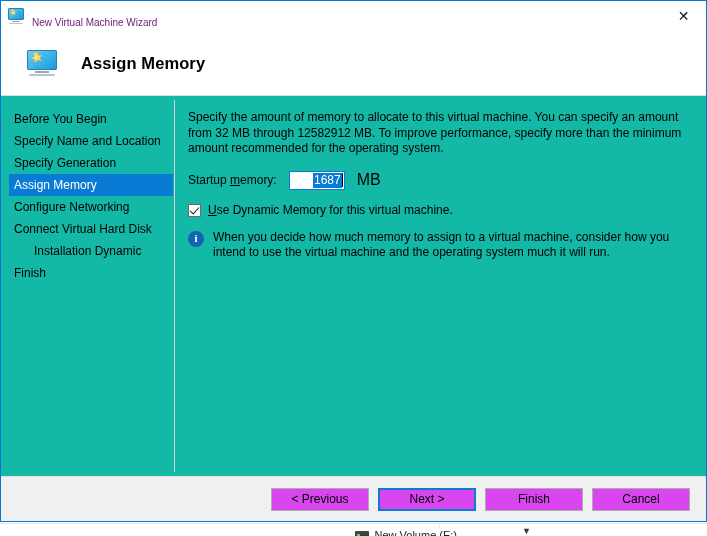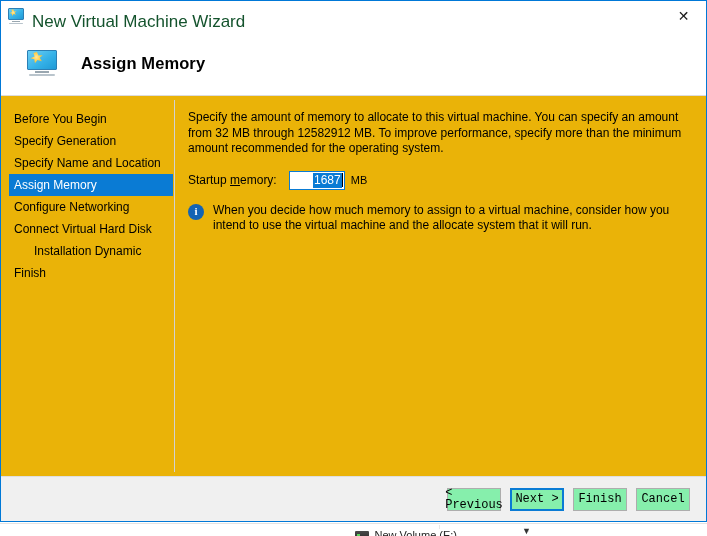--- a/index.html
+++ b/index.html
@@ -152,22 +152,22 @@
   .monitor .star {
     position: absolute;
     left: 10%;
     top: 8%;
     width: 46%;
     height: 46%;
     background: radial-gradient(circle at 45% 42%, #ffe9a0 0%, #ffc93c 45%, #f0a21c 100%);
     clip-path: polygon(50% 0%, 61% 29%, 92% 26%, 70% 48%, 86% 76%, 54% 66%, 36% 93%, 31% 61%, 2% 52%, 33% 38%, 25% 8%);
   }
   .titlebar-title {
-    font-size: 17px;
-    color: #14532d;
+    font-size: 10px;
+    color: #701a75;
     white-space: nowrap;
     margin-top: 12px;
   }
   .titlebar-close {
     position: absolute;
     right: 0;
     top: 0;
     width: 45px;
     height: 29px;
     display: flex;
@@ -206,21 +206,21 @@
     font-size: 16.5px;
     font-weight: bold;
     color: #000;
     letter-spacing: 0.1px;
   }
 
   
   .body {
     flex: 1 1 auto;
     display: flex;
-    background: #eab308;
+    background: #14b8a6;
     min-height: 0;
     position: relative;
   }
 
   
   .sidebar {
     width: 174px;
     flex: 0 0 auto;
     padding-top: 12px;
     box-sizing: border-box;
@@ -297,22 +297,22 @@
     line-height: 15px;
     padding: 0 1px;
   }
   .memory-input .caret {
     width: 1px;
     height: 14px;
     background: #000;
     margin-left: 0px;
   }
   .unit {
-    font-size: 11px;
-    margin-left: 6px;
+    font-size: 16px;
+    margin-left: 12px;
   }
 
   
   .check-row {
     display: flex;
     align-items: flex-start;
     margin-bottom: 13px;
   }
   .checkbox {
     width: 13px;
@@ -375,27 +375,27 @@
     height: 45px;
     background: #f0f0f0;
     border-top: 1px solid #dfdfdf;
     display: flex;
     align-items: center;
     justify-content: flex-end;
     padding-right: 16px;
     box-sizing: border-box;
   }
   .btn {
-    width: 54px;
+    width: 98px;
     height: 23px;
     box-sizing: border-box;
-    background: #86efac;
+    background: #d946ef;
     border: 1px solid #adadad;
     font-size: 12px;
-    font-family: Liberation Mono, monospace;
+    font-family: Liberation Sans, sans-serif;
     color: #000;
     margin-left: 9px;
     display: flex;
     align-items: center;
     justify-content: center;
     line-height: 1;
   }
   .btn.focus {
     border: 2px solid #0a7bd4;
   }
@@ -442,46 +442,50 @@
       <span class="stand"></span>
       <span class="base"></span>
     </span>
     <span class="header-title">Assign Memory</span>
   </div>
 
   <div class="body">
 
     <div class="sidebar" id="sidebar">
         <div class="nav-item">Before You Begin</div>
+        <div class="nav-item">Specify Name and Location</div>
         <div class="nav-item">Specify Generation</div>
-        <div class="nav-item">Specify Name and Location</div>
         <div class="nav-item selected">Assign Memory</div>
         <div class="nav-item">Configure Networking</div>
         <div class="nav-item">Connect Virtual Hard Disk</div>
         <div class="nav-item indent">Installation Dynamic</div>
         <div class="nav-item">Finish</div>
       </div>
 
     <div class="main">
 
       <p class="intro">Specify the amount of memory to allocate to this virtual machine. You can specify an amount from 32 MB through 12582912 MB. To improve performance, specify more than the minimum amount recommended for the operating system.</p>
 
       <div class="field-row">
         <span class="field-label"><span>Startup </span><span class="underline">m</span><span>emory:</span></span>
         <div class="memory-input">
           <span class="sel">1687</span>
           <span class="caret"></span>
         </div>
         <span class="unit">MB</span>
       </div>
 
+      <div class="check-row">
+        <span class="checkbox checked"></span>
+        <span class="check-label"><span class="underline">U</span><span>se Dynamic Memory for this virtual machine.</span></span>
+      </div>
 
       <div class="note-row">
         <span class="info-icon">i</span>
-        <span class="note-text">When you decide how much memory to assign to a virtual machine, consider how you intend to use the virtual machine and the allocate system that it will run.</span>
+        <span class="note-text">When you decide how much memory to assign to a virtual machine, consider how you intend to use the virtual machine and the operating system much it will run.</span>
       </div>
 
     </div>
   </div>
 
   <div class="footer" id="footer">
       <div class="btn">&lt; Previous</div>
       <div class="btn focus">Next &gt;</div>
       <div class="btn">Finish</div>
       <div class="btn">Cancel</div>

